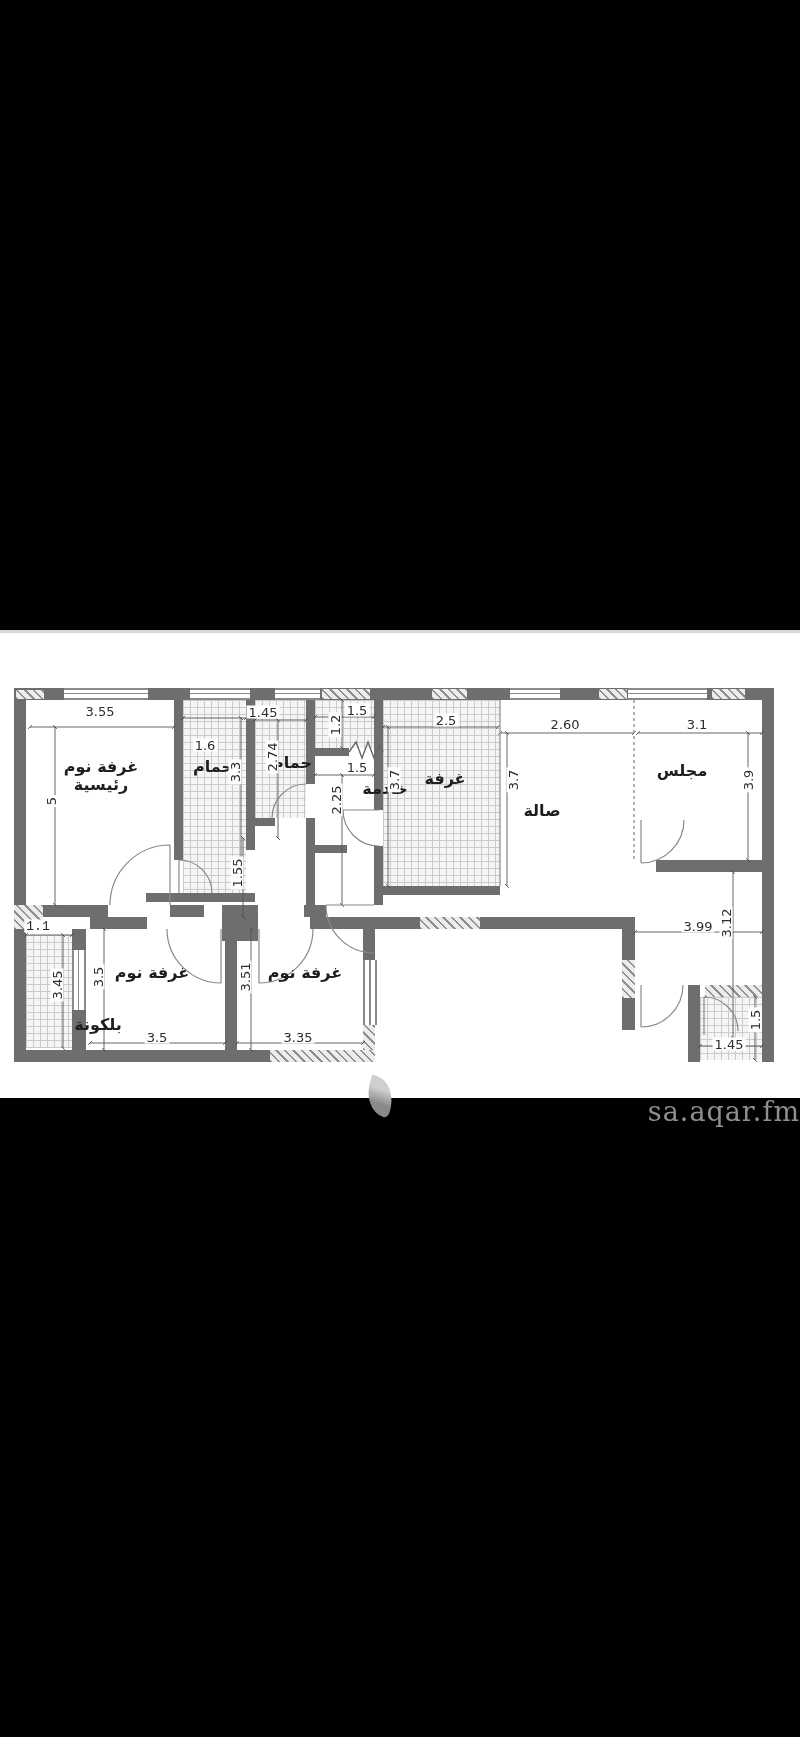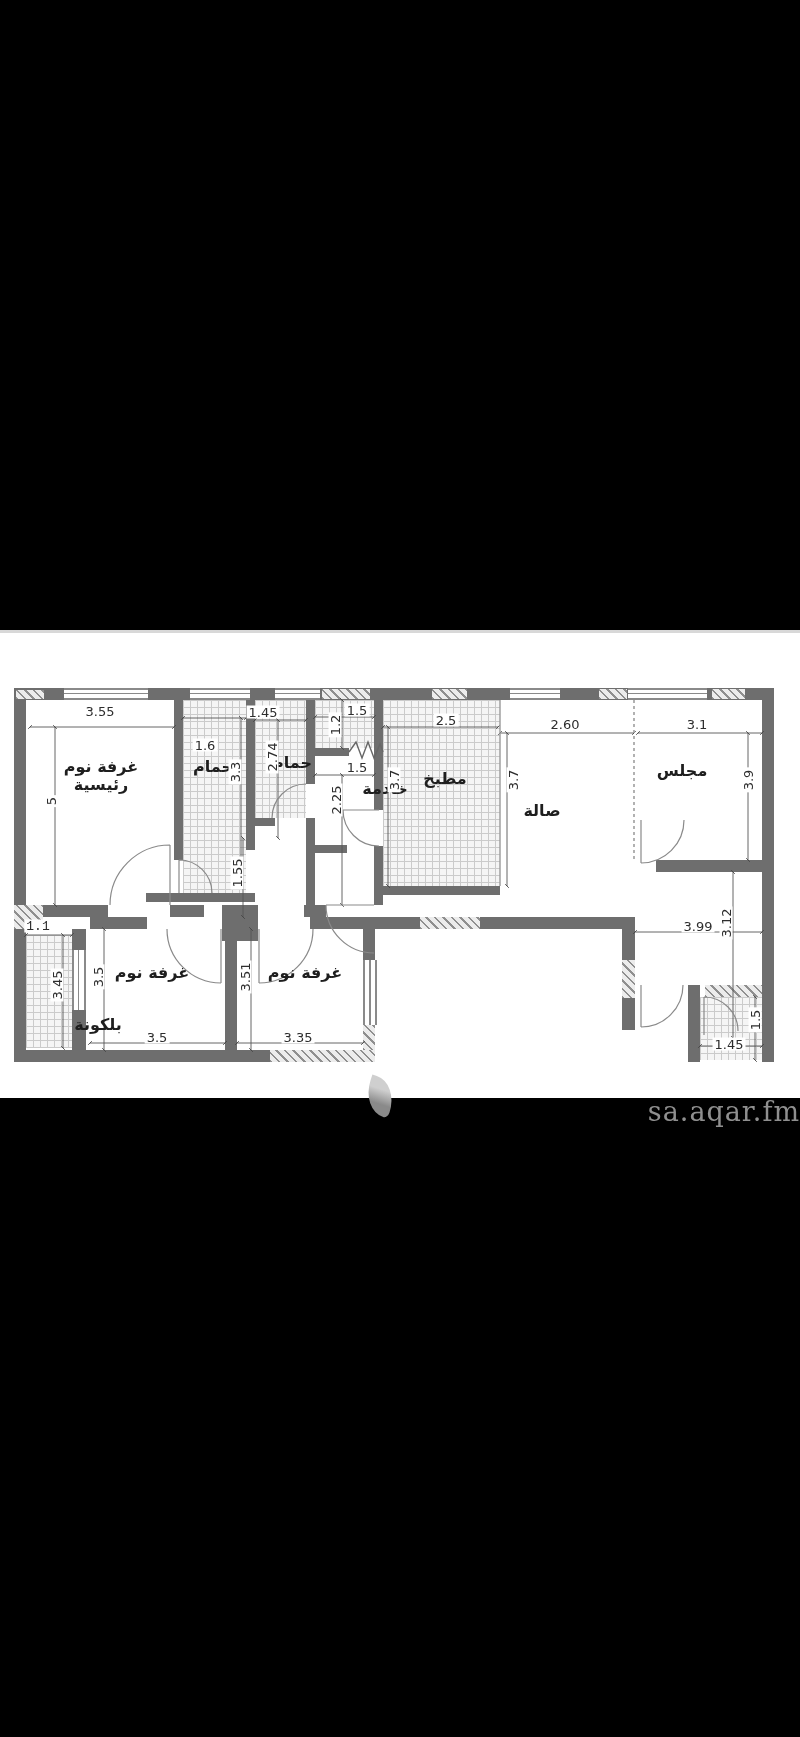--- a/index.html
+++ b/index.html
@@ -145,21 +145,21 @@
         <path d="M627 132 L627 175 M670 132 A43 43 0 0 1 627 175"></path>
         <path d="M627 297 L627 339 M669 297 A42 42 0 0 1 627 339"></path>
         <path d="M690 309 L690 347 M690 309 A34 34 0 0 1 724 343"></path>
       </g>
     </svg>
 
     <div class="rl" style="left:22px;top:70px;width:130px;">غرفة نوم رئيسية</div>
     <div class="rl" style="left:168px;top:70px;width:62px;">حمام</div>
     <div class="rl" style="left:248px;top:66px;width:60px;">حمام</div>
     <div class="rl" style="left:322px;top:92px;width:58px;margin-left:20px;">خادمة</div>
-    <div class="rl" style="left:399px;top:82px;width:64px;">مطبخ</div>
+    <div class="rl" style="left:399px;top:82px;width:64px;">غرفة</div>
     <div class="rl" style="left:499px;top:114px;width:58px;">صالة</div>
     <div class="rl" style="left:636px;top:74px;width:64px;">مجلس</div>
     <div class="rl" style="left:98px;top:276px;width:80px;">غرفة نوم</div>
     <div class="rl" style="left:251px;top:276px;width:80px;">غرفة نوم</div>
     <div class="rl" style="left:8px;top:328px;width:56px;margin-left:48px;">بلكونة</div>
 
     <span class="dim" style="left:86px;top:23px;">3.55</span>
     <span class="dim" style="left:191px;top:21px;margin-top:36px;">1.6</span>
     <span class="dim" style="left:249px;top:24px;">1.45</span>
     <span class="dim" style="left:343px;top:22px;">1.5</span>

